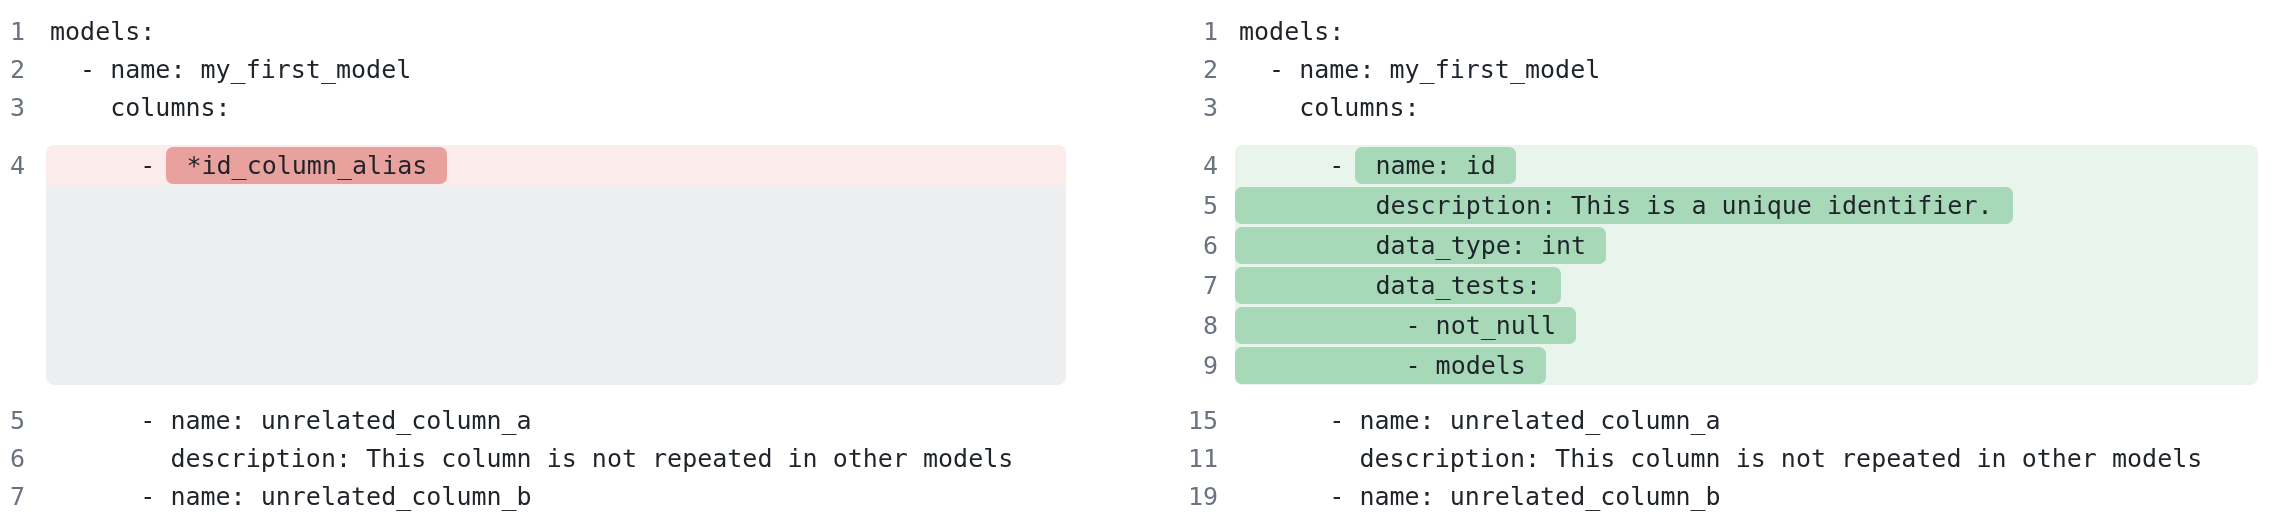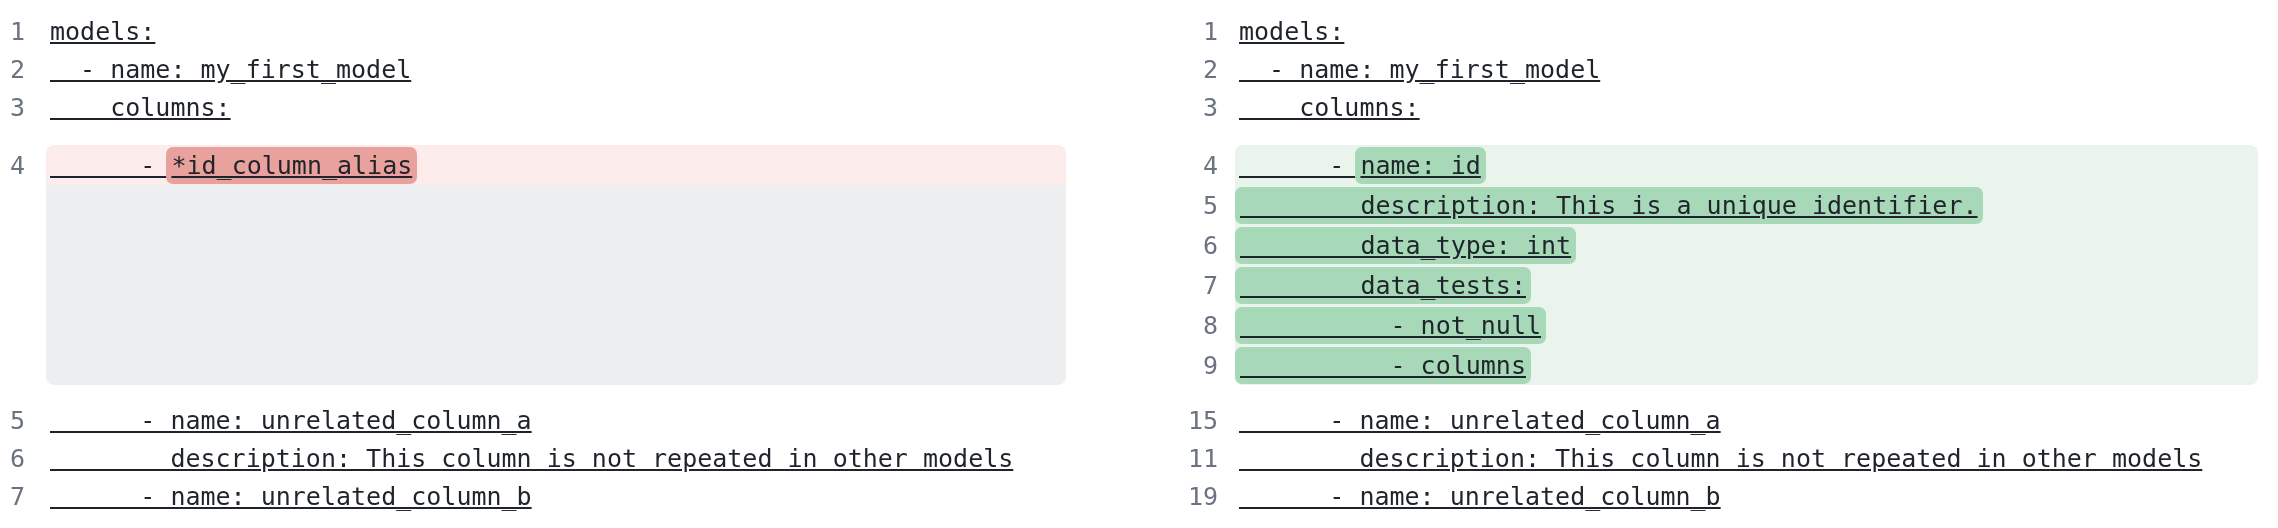--- a/index.html
+++ b/index.html
@@ -20,36 +20,36 @@
     font-size:25px;color:var(--text);
   }
   .diff{display:flex;padding-top:12px;}
   .pane{display:block;}
   .pane-left{width:1066px;margin-right:114px;}
   .pane-right{width:1078px;}
   .row{display:flex;height:38px;align-items:center;}
   .gutter{flex:none;text-align:right;color:var(--gutter);user-select:none;}
   .pane-left  .gutter{width:25px;}
   .pane-right .gutter{width:38px;}
-  .code{white-space:pre;padding-left:4px;align-self:stretch;display:flex;align-items:center;text-decoration:underline;}
+  .code{white-space:pre;padding-left:4px;align-self:stretch;display:flex;align-items:center;}
   .pane-left  .code{margin-left:21px;width:1016px;}
   .pane-right .code{margin-left:17px;width:1019px;}
   
   .row.chunk{height:40px;}
   .row.chunk-first{margin-top:19px;}
   .row.chunk-last{margin-bottom:16px;}
   .code.removed{background:var(--removed-line);}
   .code.added{background:var(--added-line);}
   .code.spacer{background:var(--spacer);}
   .row.spacer-row{height:200px;}
   .chunk-first .code{border-top-left-radius:8px;border-top-right-radius:8px;}
   .chunk-last  .code{border-bottom-left-radius:8px;border-bottom-right-radius:8px;}
   mark{
     color:inherit;white-space:pre;
-    padding:4px 5px;margin:0 -5px 0 -4px;
+    padding:4px 20px;margin:0 -5px 0 -4px;
     border-radius:7px;background:transparent;
   }
   .code.removed mark{background:var(--removed-word);}
   .code.added   mark{background:var(--added-word);}
 </style>
 </head>
 <body>
 
 <div class="diff">
   <div class="pane pane-left" id="pane-left">
@@ -114,21 +114,21 @@
       <div class="row chunk">
         <div class="gutter">7</div>
         <div class="code added"><mark>        data_tests:</mark></div>
       </div>
       <div class="row chunk">
         <div class="gutter">8</div>
         <div class="code added"><mark>          - not_null</mark></div>
       </div>
       <div class="row chunk chunk-last">
         <div class="gutter">9</div>
-        <div class="code added"><mark>          - columns</mark></div>
+        <div class="code added"><mark>          - models</mark></div>
       </div>
       <div class="row">
         <div class="gutter">15</div>
         <div class="code">      - name: unrelated_column_a</div>
       </div>
       <div class="row">
         <div class="gutter">11</div>
         <div class="code">        description: This column is not repeated in other models</div>
       </div>
       <div class="row">

